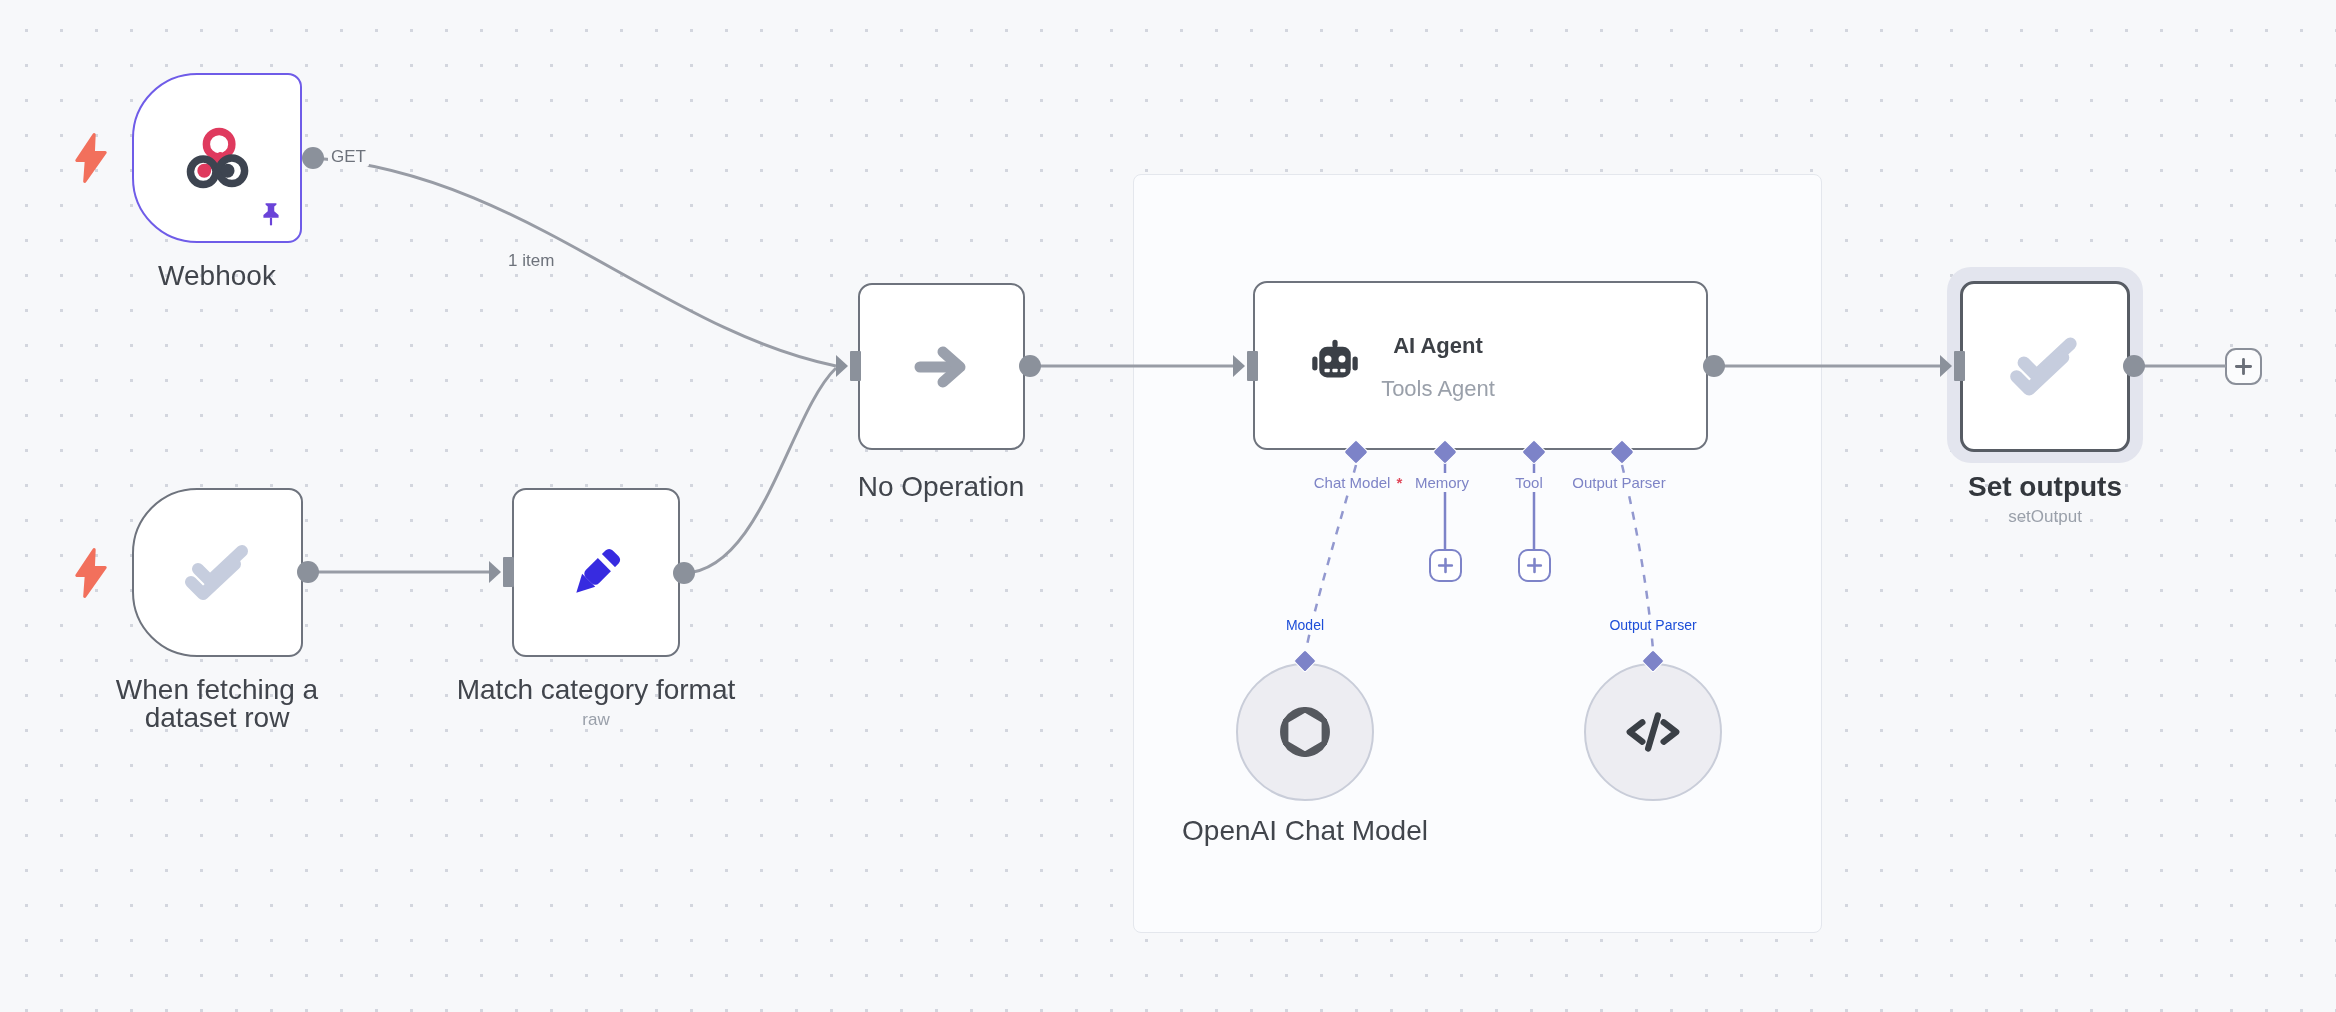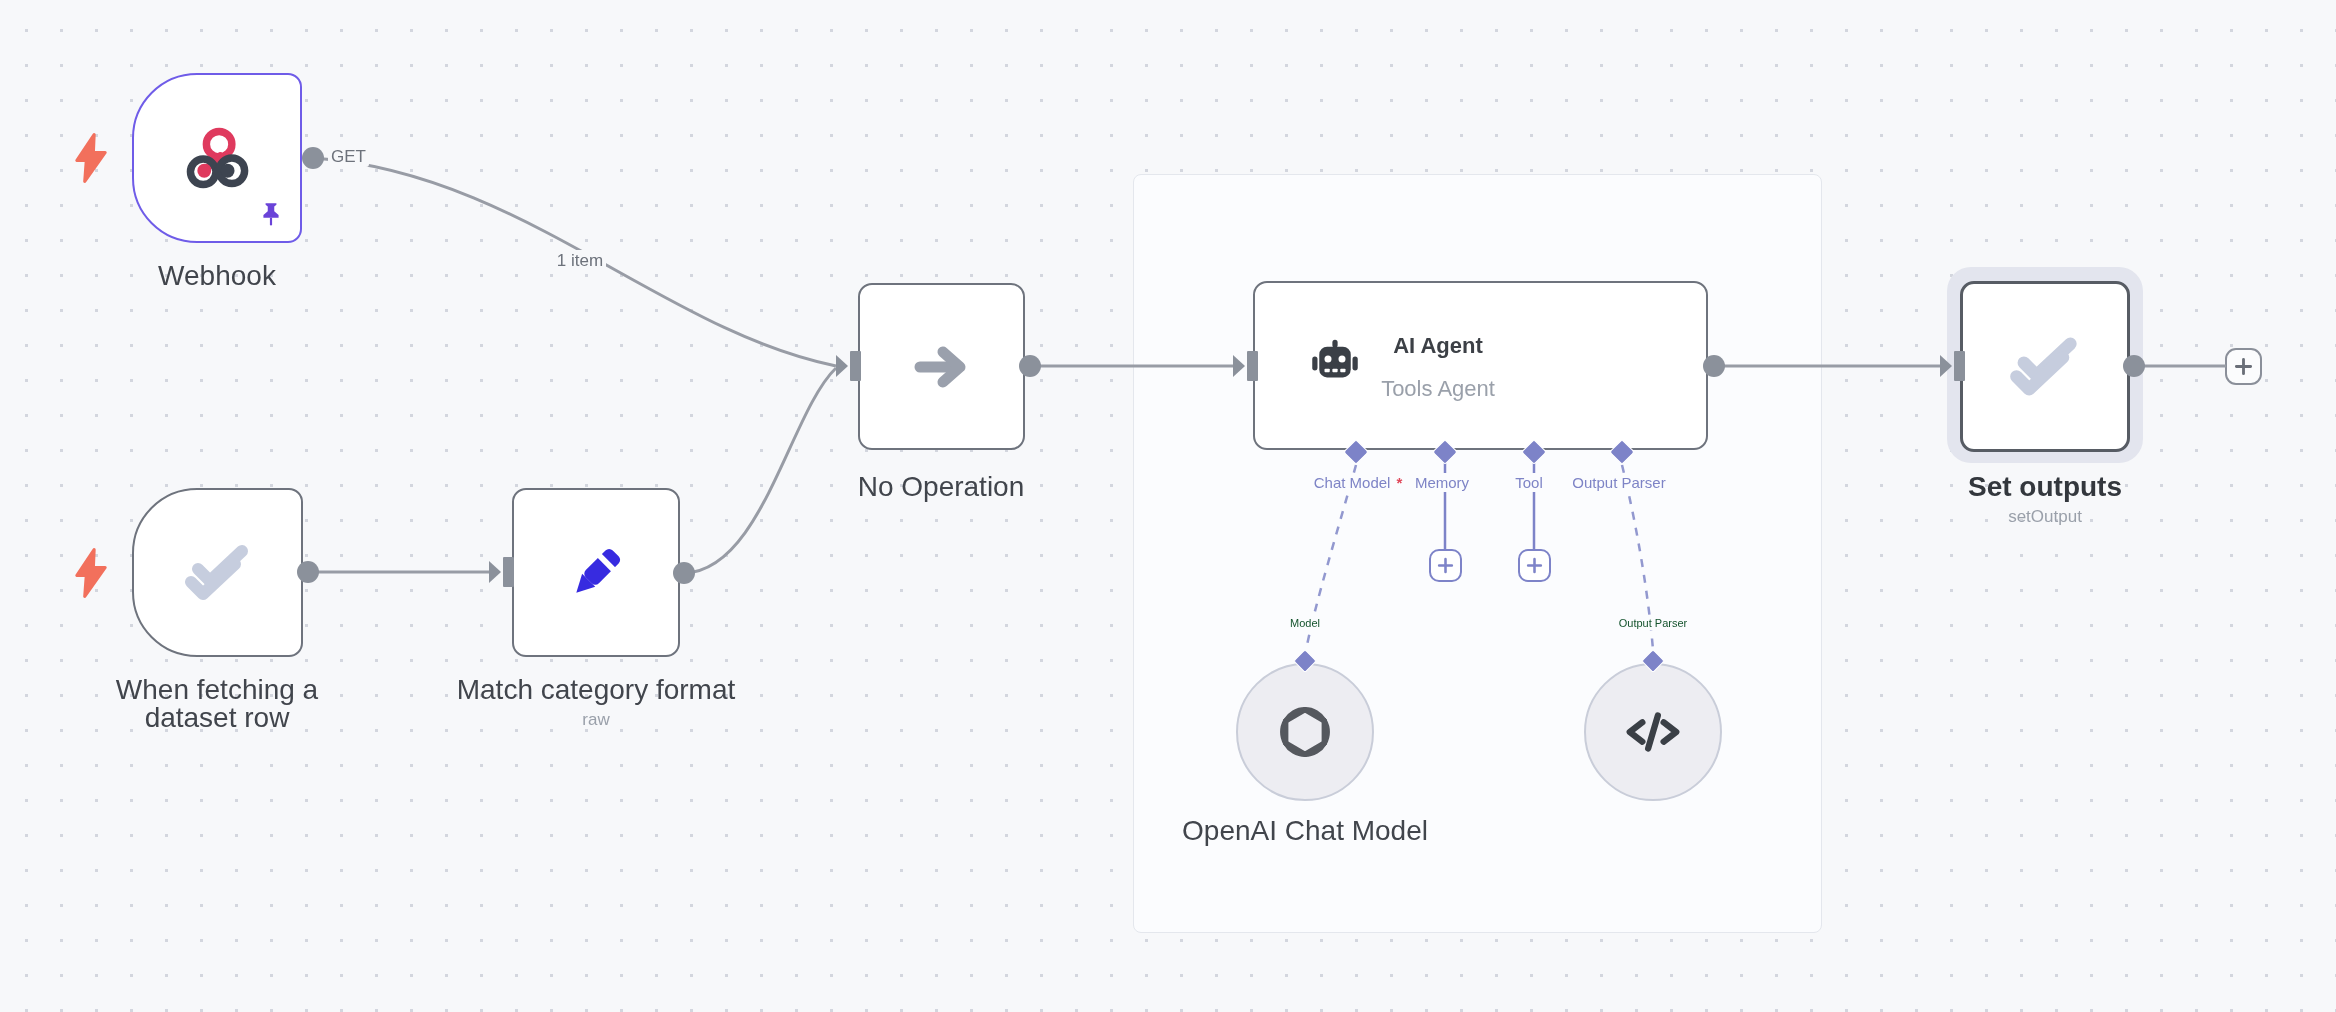--- a/index.html
+++ b/index.html
@@ -32,25 +32,25 @@
     background:#e3e5ee; border-radius:24px; z-index:2; }
   .circle-node { position:absolute; width:138px; height:138px; border-radius:50%;
     background:#ededf2; border:2px solid #c9cdd9; z-index:2;
     display:flex; align-items:center; justify-content:center; }
   .circle-node.openai { left:1236px; top:663px; }
   .circle-node.parser { left:1584px; top:663px; }
   
   .node-label { position:absolute; z-index:4; text-align:center; font-size:28px; color:#41454c;
     font-weight:500; line-height:28px; }
   .sub-label { position:absolute; z-index:4; text-align:center; font-size:17px; color:#9aa0aa; }
-  .edge-label { position:absolute; z-index:4; text-align:center; font-size:17px; color:#6d727b; }
+  .edge-label { position:absolute; z-index:4; font-size:17px; color:#6d727b; }
   .edge-label span, .port-label span, .purple-label span { background:#f7f8fa; padding:1px 3px; border-radius:3px; }
   .port-label { position:absolute; z-index:4; width:150px; text-align:center; font-size:15px; color:#7e84c6; }
   .port-label span { background:#fbfcfe; }
-  .purple-label { position:absolute; z-index:4; width:200px; text-align:center; font-size:11px; color:#14532d; }
+  .purple-label { position:absolute; z-index:4; width:200px; text-align:center; font-size:14px; color:#1d4ed8; }
   .purple-label span { background:#fbfcfe; }
   .req { color:#e0485a; font-weight:700; }
   .agent-text { position:absolute; left:1338px; top:333px; width:200px; text-align:center; z-index:4; }
   .agent-title { font-size:22px; font-weight:600; color:#3c4046; }
   .agent-sub { font-size:22px; color:#9aa0aa; margin-top:17px; }
   
   .plus-btn { position:absolute; background:#ffffff; border:2px solid #7d83c8; border-radius:10px;
     z-index:2; display:flex; align-items:center; justify-content:center; }
   .plus-btn.p1 { left:1429px; top:549px; width:33px; height:33px; }
   .plus-btn.p2 { left:1518px; top:549px; width:33px; height:33px; }

